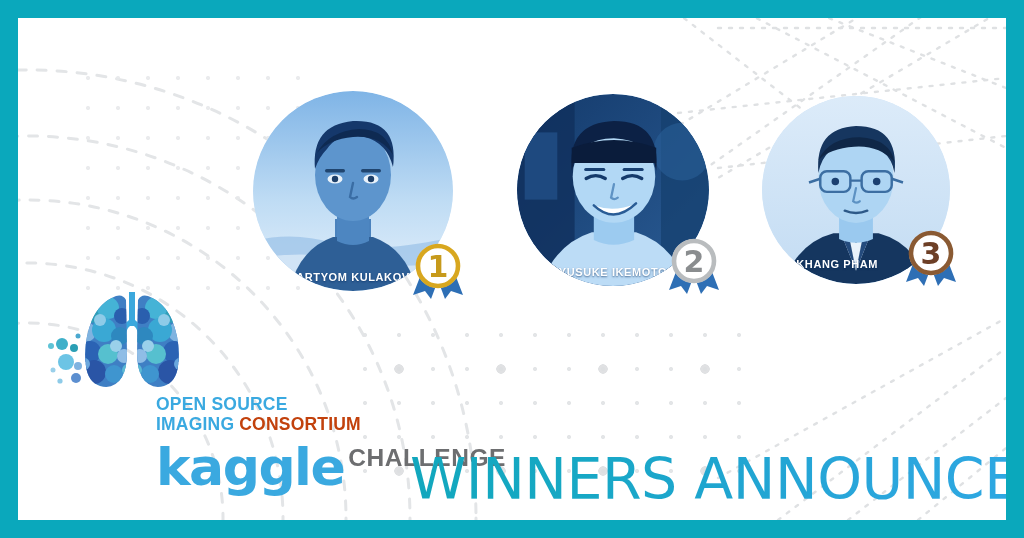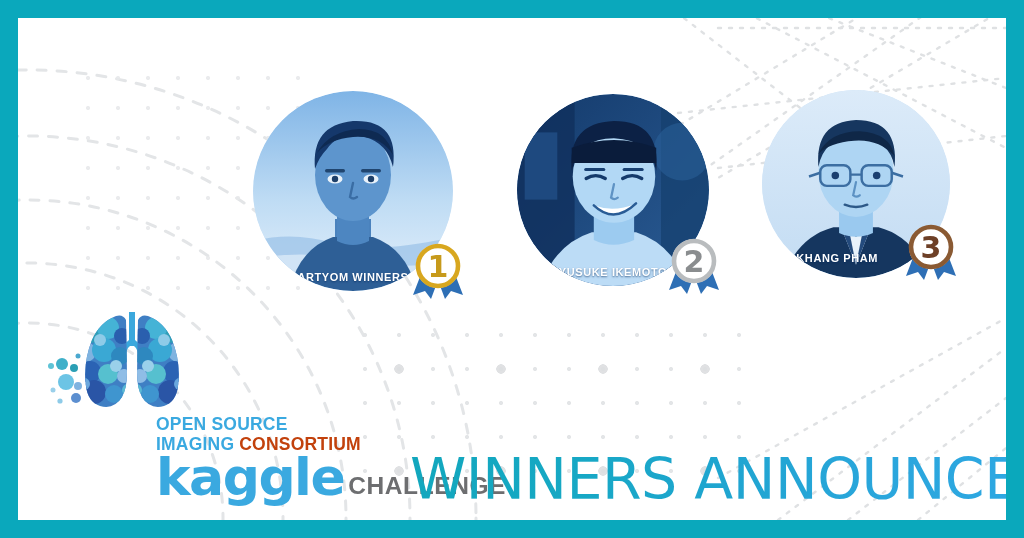--- a/index.html
+++ b/index.html
@@ -69,21 +69,21 @@
     left: 0; top: 0; width: 988px; height: 502px;
   }
 
   .winner {
     position: absolute;
     width: 200px;
     height: 200px;
   }
   .winner.w1 { left: 235px; top: 73px; }
   .winner.w2 { left: 499px; top: 76px; width: 192px; height: 192px; }
-  .winner.w3 { left: 744px; top: 72px; width: 188px; height: 188px; }
+  .winner.w3 { left: 744px; top: 78px; width: 188px; height: 188px; }
 
   .avatar {
     position: absolute;
     inset: 0;
     border-radius: 50%;
     overflow: hidden;
     background: #cfe4f7;
   }
   .avatar svg { width: 100%; height: 100%; display: block; }
 
@@ -114,21 +114,21 @@
     right: -14px;
     bottom: -10px;
   }
   .winner.w3 .medal { right: -10px; bottom: -4px; }
   .medal svg { width: 100%; height: 100%; display: block; }
 
   
   .logo {
     position: absolute;
     left: 28px;
-    top: 288px;
+    top: 268px;
     width: 340px;
     height: 215px;
   }
   .lungs {
     position: absolute;
     left: 0; top: 0;
     width: 170px; height: 108px;
   }
   .lungs svg { width: 100%; height: 100%; display: block; }
 
@@ -142,23 +142,23 @@
     font-size: 17.5px;
     font-weight: bold;
     letter-spacing: .2px;
     line-height: 20px;
     white-space: nowrap;
   }
   .c-blue { color: #3aa9e0; }
   .c-gray { color: #c2410c; }
 
   .kaggle-line {
-    margin-top: 0;
+    margin-top: 10px;
     display: flex;
-    align-items: flex-end;
+    align-items: flex-start;
   }
   .kaggle-word {
     font-size: 52px;
     font-weight: bold;
     color: #3aa9e0;
     letter-spacing: -1.5px;
     line-height: .92;
     font-family: "DejaVu Sans", sans-serif;
   }
   .challenge-word {
@@ -261,21 +261,21 @@
               <rect x="108" y="78" width="20" height="3.4" rx="1.7" fill="#20456f"></rect>
               <ellipse cx="82" cy="88" rx="7.5" ry="4.6" fill="#e9f2fa"></ellipse>
               <ellipse cx="118" cy="88" rx="7.5" ry="4.6" fill="#e9f2fa"></ellipse>
               <circle cx="82" cy="88" r="3.2" fill="#1d3f69"></circle>
               <circle cx="118" cy="88" r="3.2" fill="#1d3f69"></circle>
 
               <path d="M100 92 L97 106 Q100 109 104 106" fill="none" stroke="#3a6da4" stroke-width="2.4" stroke-linecap="round"></path>
               <path d="M88 116 Q100 120 112 116" fill="none" stroke="#2b5party" stroke-width="2.6" stroke-linecap="round"></path>
             </g>
           </svg>
-          <div class="nameplate">ARTYOM WINNERS</div>
+          <div class="nameplate">ARTYOM KULAKOV</div>
         </div>
         <div class="medal">
           <svg viewBox="0 0 58 62" aria-hidden="true">
             <path d="M14 30 L4 56 L16 52 L22 60 L31 36 Z" fill="#2e6fb5"></path>
             <path d="M44 30 L54 56 L42 52 L36 60 L27 36 Z" fill="#2e6fb5"></path>
             <circle cx="29" cy="27" r="22" fill="#ffffff"></circle>
             <circle cx="29" cy="27" r="20" fill="none" stroke="#d8a71f" stroke-width="4.6"></circle>
             <text x="29" y="38" text-anchor="middle" font-family="DejaVu Sans, sans-serif" font-size="30" font-weight="bold" fill="#c79a1b">1</text>
           </svg>
         </div>

